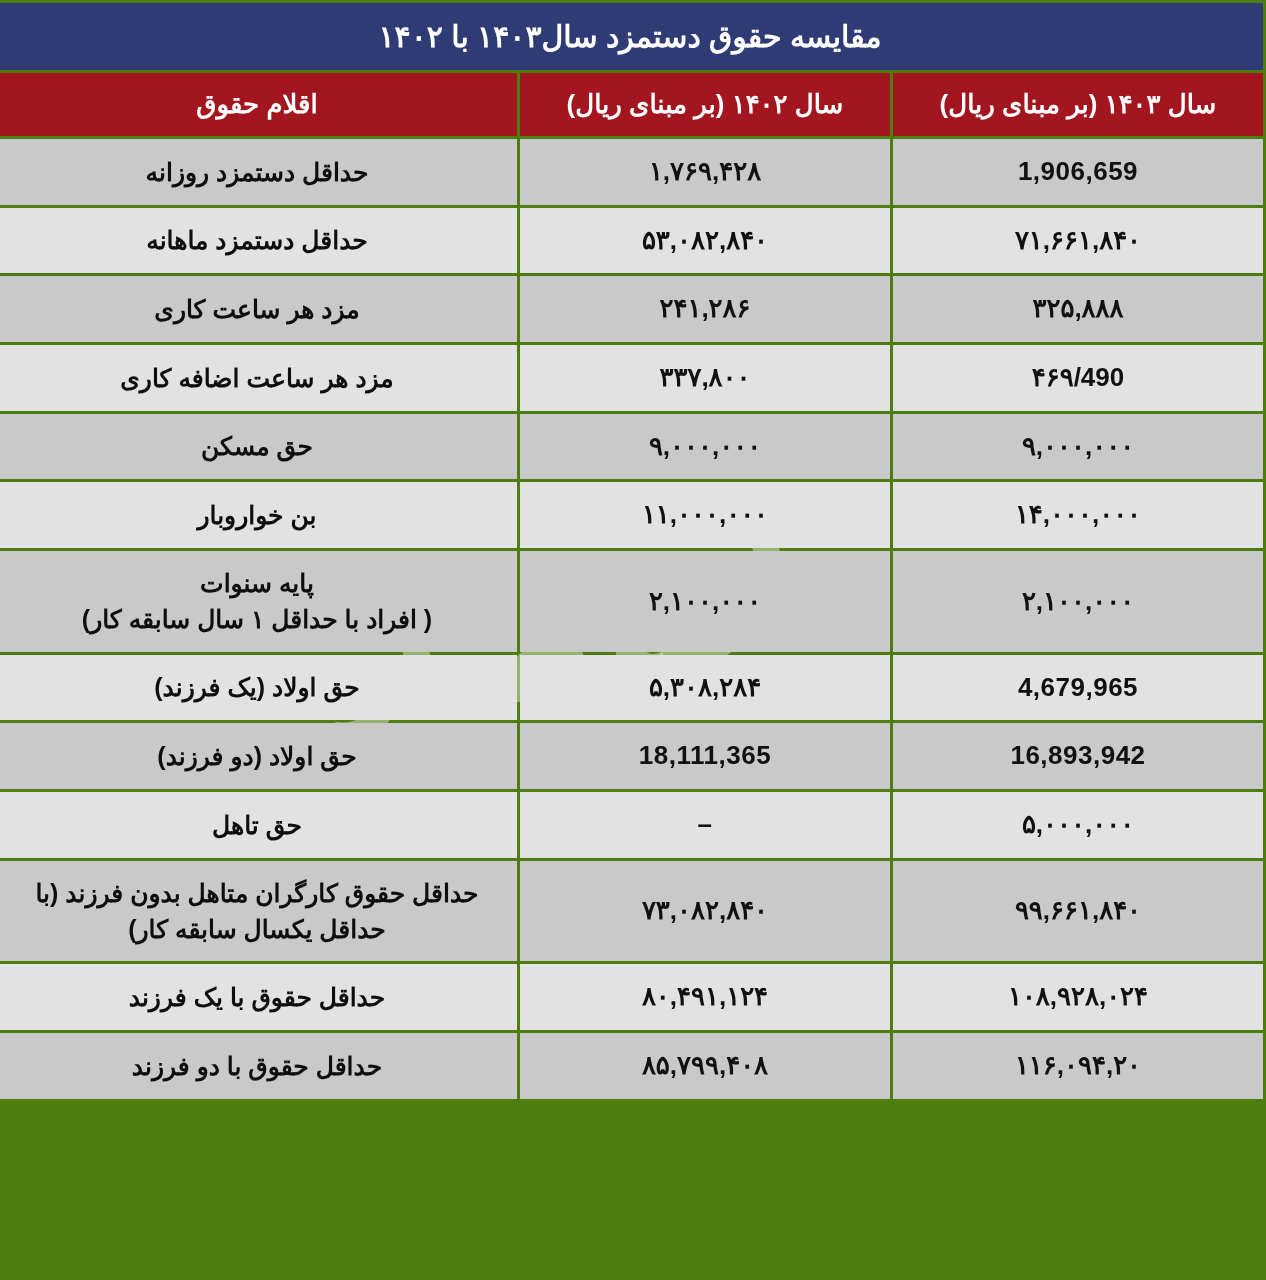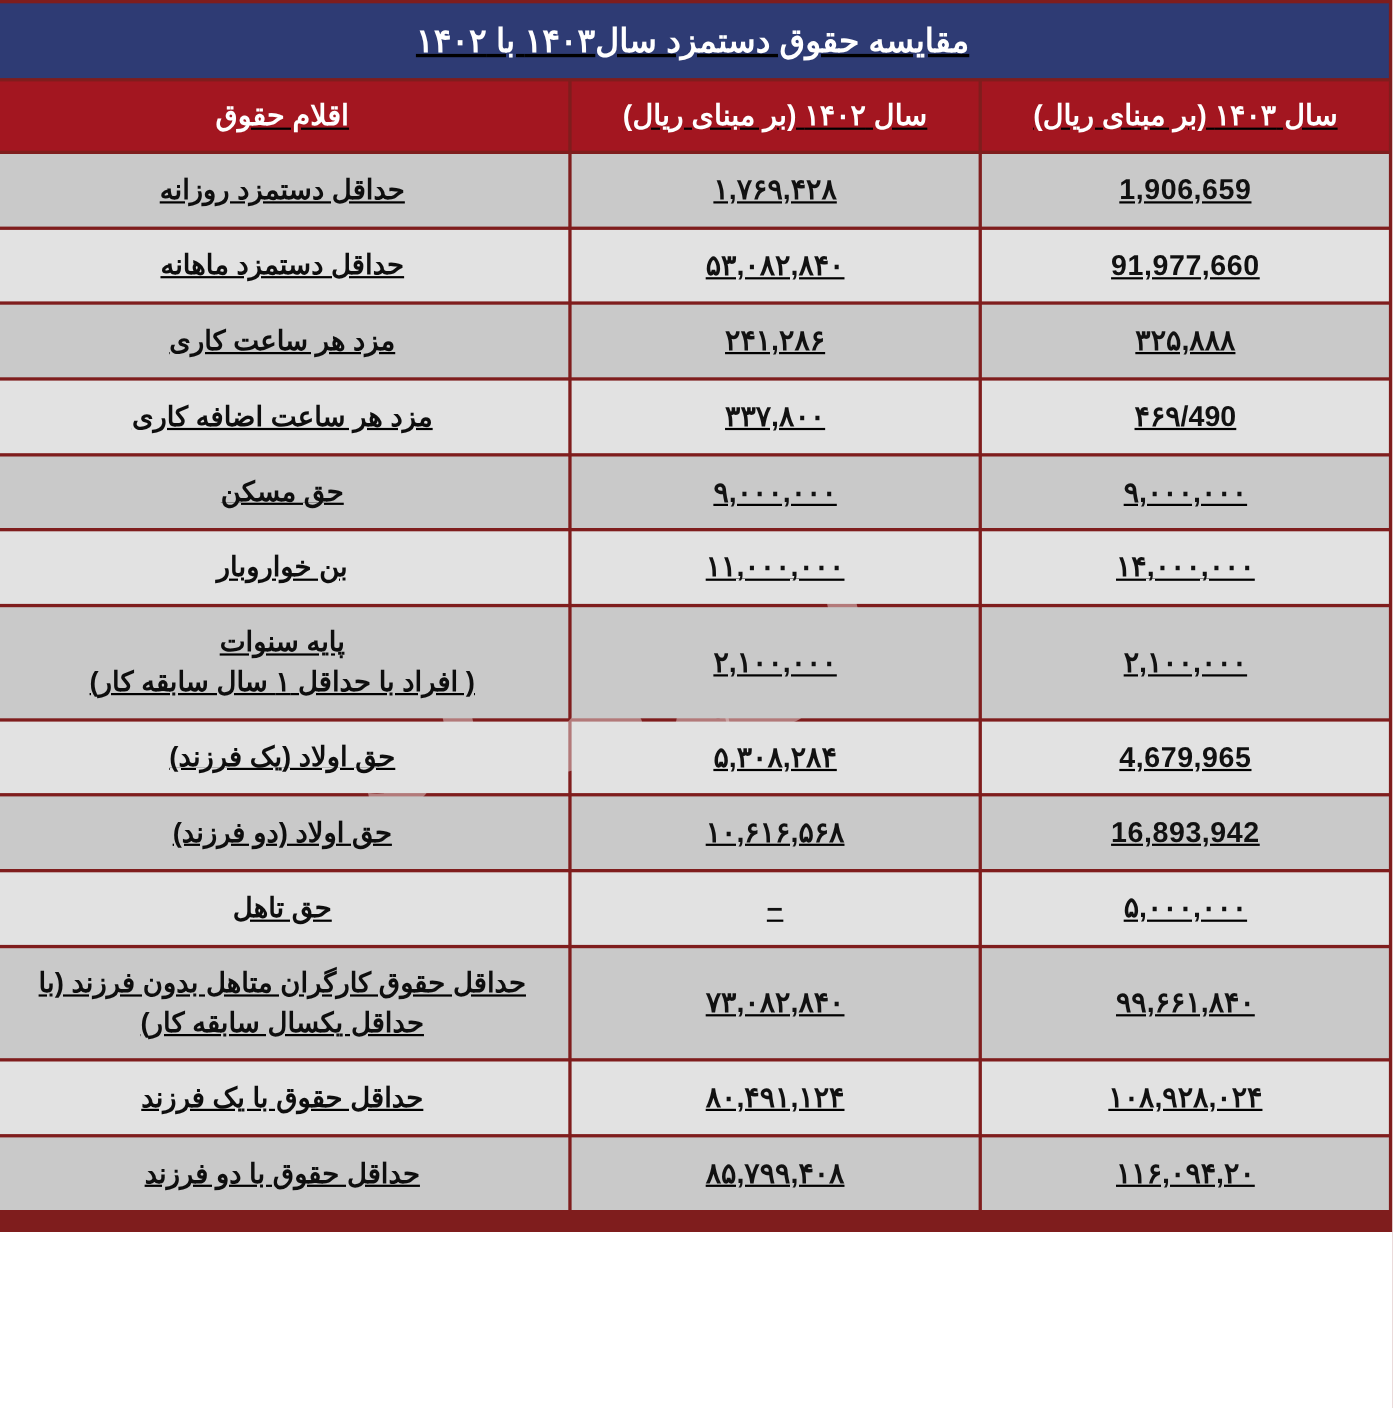--- a/index.html
+++ b/index.html
@@ -8,24 +8,23 @@
     background: #ffffff;
   }
   body {
     width: 1266px;
     height: 1280px;
     font-family: "Liberation Sans", sans-serif;
     overflow: hidden;
   }
   .sheet {
     width: 1266px;
-    height: 1120px;
+    height: 1280px;
     position: relative;
-    background: #7f1d1d;
-    text-decoration: underline;
+    background: #4d7c0f;
   }
 
   
   .watermark {
     position: absolute;
     top: 430px;
     left: 180px;
     width: 760px;
     height: 420px;
     pointer-events: none;
@@ -120,21 +119,21 @@
         <th class="col-head">اقلام حقوق</th>
       </tr>
     </thead>
     <tbody id="table-body">
         <tr class="shade-a">
           <td class="num-cell">1,906,659</td>
           <td class="num-cell">۱,۷۶۹,۴۲۸</td>
           <td class="label-cell">حداقل دستمزد روزانه</td>
         </tr>
         <tr class="shade-b">
-          <td class="num-cell">91,977,660</td>
+          <td class="num-cell">۷۱,۶۶۱,۸۴۰</td>
           <td class="num-cell">۵۳,۰۸۲,۸۴۰</td>
           <td class="label-cell">حداقل دستمزد ماهانه</td>
         </tr>
         <tr class="shade-a">
           <td class="num-cell">۳۲۵,۸۸۸</td>
           <td class="num-cell">۲۴۱,۲۸۶</td>
           <td class="label-cell">مزد هر ساعت کاری</td>
         </tr>
         <tr class="shade-b">
           <td class="num-cell">۴۶۹/490</td>
@@ -156,21 +155,21 @@
           <td class="num-cell">۲,۱۰۰,۰۰۰</td>
           <td class="label-cell">پایه سنوات<br>( افراد با حداقل ۱ سال سابقه کار)</td>
         </tr>
         <tr class="shade-b">
           <td class="num-cell">4,679,965</td>
           <td class="num-cell">۵,۳۰۸,۲۸۴</td>
           <td class="label-cell">حق اولاد (یک فرزند)</td>
         </tr>
         <tr class="shade-a">
           <td class="num-cell">16,893,942</td>
-          <td class="num-cell">۱۰,۶۱۶,۵۶۸</td>
+          <td class="num-cell">18,111,365</td>
           <td class="label-cell">حق اولاد (دو فرزند)</td>
         </tr>
         <tr class="shade-b">
           <td class="num-cell">۵,۰۰۰,۰۰۰</td>
           <td class="num-cell">–</td>
           <td class="label-cell">حق تاهل</td>
         </tr>
         <tr class="shade-a">
           <td class="num-cell">۹۹,۶۶۱,۸۴۰</td>
           <td class="num-cell">۷۳,۰۸۲,۸۴۰</td>

